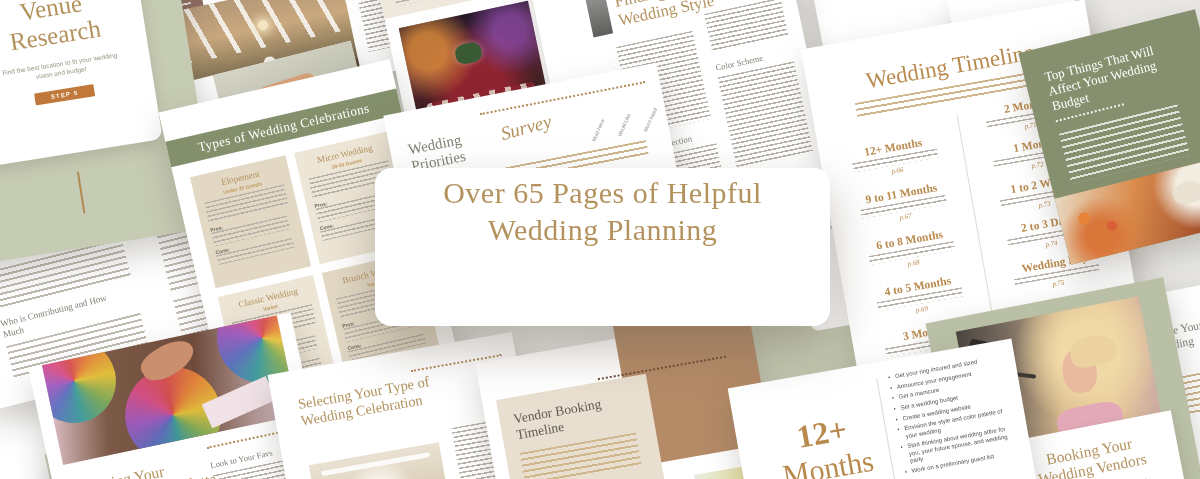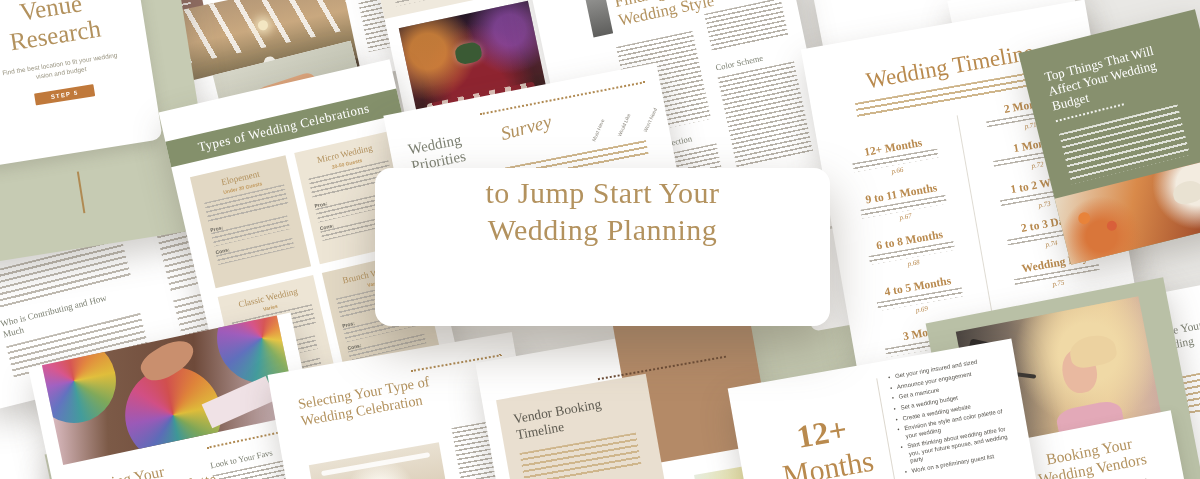--- a/index.html
+++ b/index.html
@@ -357,18 +357,18 @@
     </div>
     <div class="abs" style="left:48px;top:132px;width:176px;height:130px;background:#fff;text-align:center;padding-top:16px;box-sizing:border-box;box-shadow:0 6px 14px rgba(80,75,60,.2);">
       <div class="gtitle" style="font-size:15.5px;line-height:18px;width:130px;margin:0 auto;">Booking Your Wedding Vendors</div>
       <div style="font-size:6px;color:#9a9582;width:110px;margin:8px auto 0;line-height:1.4;">Secure the wedding pros that are most important to you</div>
 
     </div>
   </div>
 
   <div class="banner">
     <div style="padding-top:6px;">
-      <div class="line">to Jump Start Your</div>
+      <div class="line">Over 65 Pages of Helpful</div>
       <div class="line">Wedding Planning</div>
     </div>
   </div>
 
 </div>
 
 </body></html>

